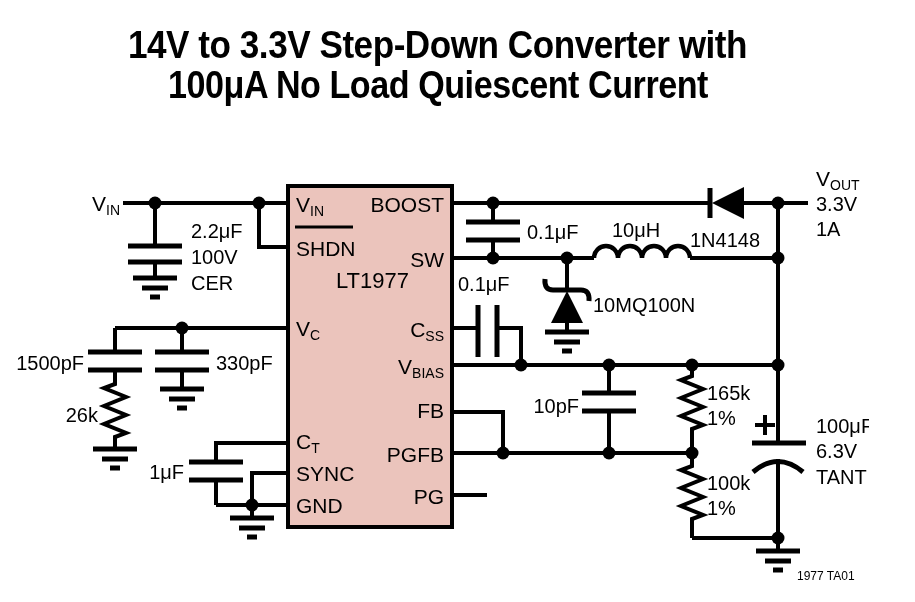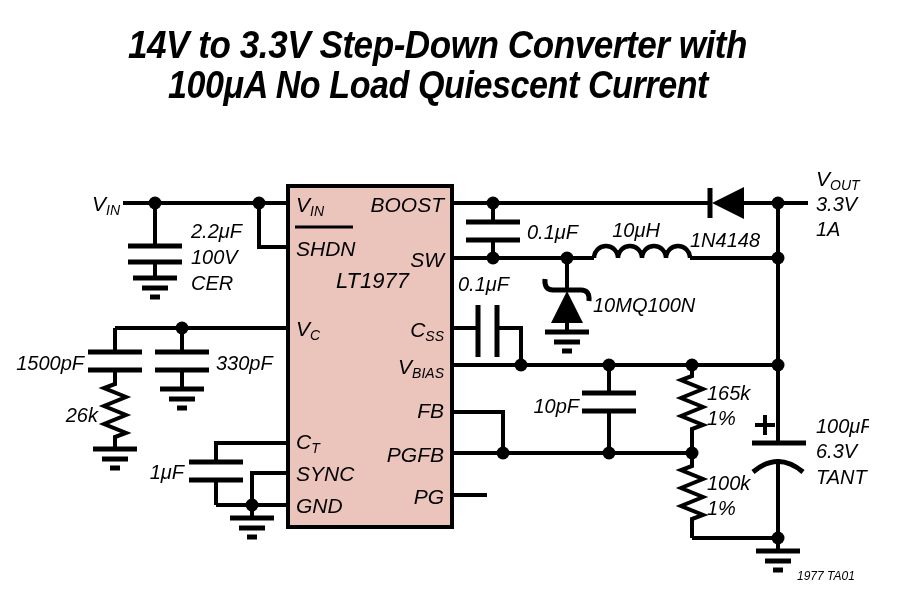--- a/index.html
+++ b/index.html
@@ -1,16 +1,16 @@
 <!DOCTYPE html>
 <html><head>
 <meta charset="utf-8">
 <style>
   html,body{margin:0;padding:0;background:#fff;}
-  .page{position:relative;width:869px;height:602px;background:#fff;overflow:hidden;font-style:italic;}
+  .page{position:relative;width:869px;height:602px;background:#fff;overflow:hidden;}
   svg{display:block;}
   text{font-family:"Liberation Sans","DejaVu Sans",sans-serif;fill:#000;}
   .title{font-size:38px;font-weight:bold;letter-spacing:-0.5px;}
   .pin{font-size:21px;}
   .sub{font-size:14px;}
   .val{font-size:20px;}
   .icname{font-size:22px;}
   .note{font-size:12px;}
   .wire{stroke:#000;stroke-width:4;fill:none;}
   .plate{stroke:#000;stroke-width:5;fill:none;}

